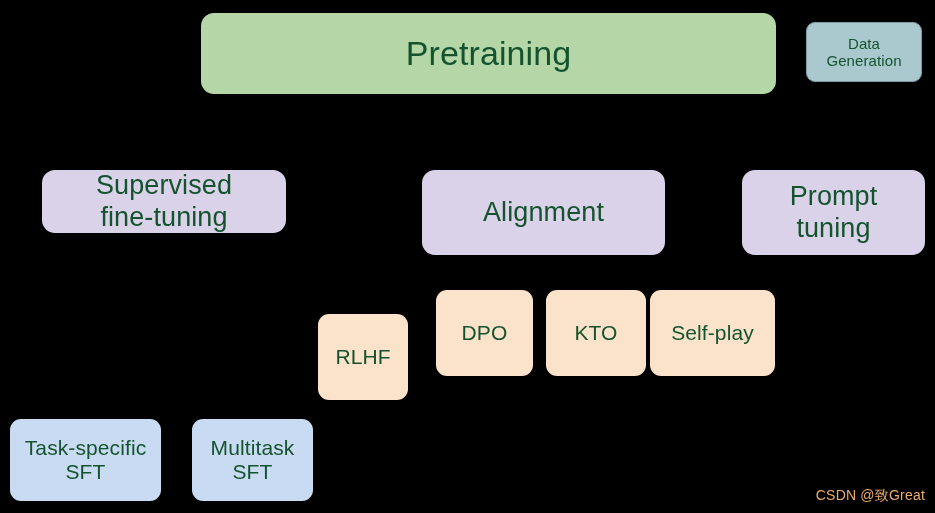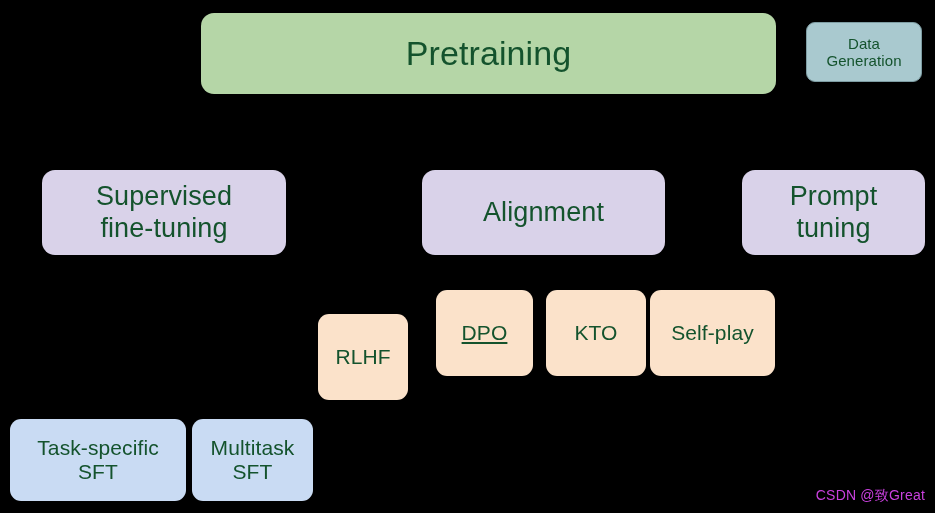--- a/index.html
+++ b/index.html
@@ -63,21 +63,21 @@
   
   .purple {
     background: #d9d2e9;
     border-radius: 13px;
     font-size: 27px;
   }
   .n-sft {
     left: 42px;
     top: 170px;
     width: 244px;
-    height: 85px;
+    height: 63px;
   }
   .n-alignment {
     left: 422px;
     top: 170px;
     width: 243px;
     height: 85px;
   }
   .n-prompttuning {
     left: 742px;
     top: 170px;
@@ -87,41 +87,41 @@
 
   
   .orange {
     background: #fbe2ca;
     border-radius: 11px;
     font-size: 21px;
     top: 290px;
     height: 86px;
   }
   .n-rlhf   { left: 318px; width: 90px; margin-top: 24px; }
-  .n-dpo    { left: 436px; width: 97px; text-decoration: underline;  }
+  .n-dpo    { left: 436px; width: 97px;  }
   .n-kto    { left: 546px; width: 100px;  }
   .n-selfplay { left: 650px; width: 125px; }
 
   
   .blue {
     background: #c9dbf3;
     border-radius: 11px;
     font-size: 21px;
     top: 419px;
     height: 82px;
   }
-  .n-taskspecific { left: 10px;  width: 176px; }
+  .n-taskspecific { left: 10px;  width: 151px; }
   .n-multitask    { left: 192px; width: 121px; }
 
   
   .watermark {
     position: absolute;
     right: 10px;
     bottom: 8px;
-    color: #d946ef;
+    color: #fdba74;
     font-size: 14px;
     font-family: "Liberation Sans", sans-serif;
     opacity: 0.93;
     white-space: nowrap;
     letter-spacing: 0.2px;
   }
 </style>
 </head>
 <body>
 

